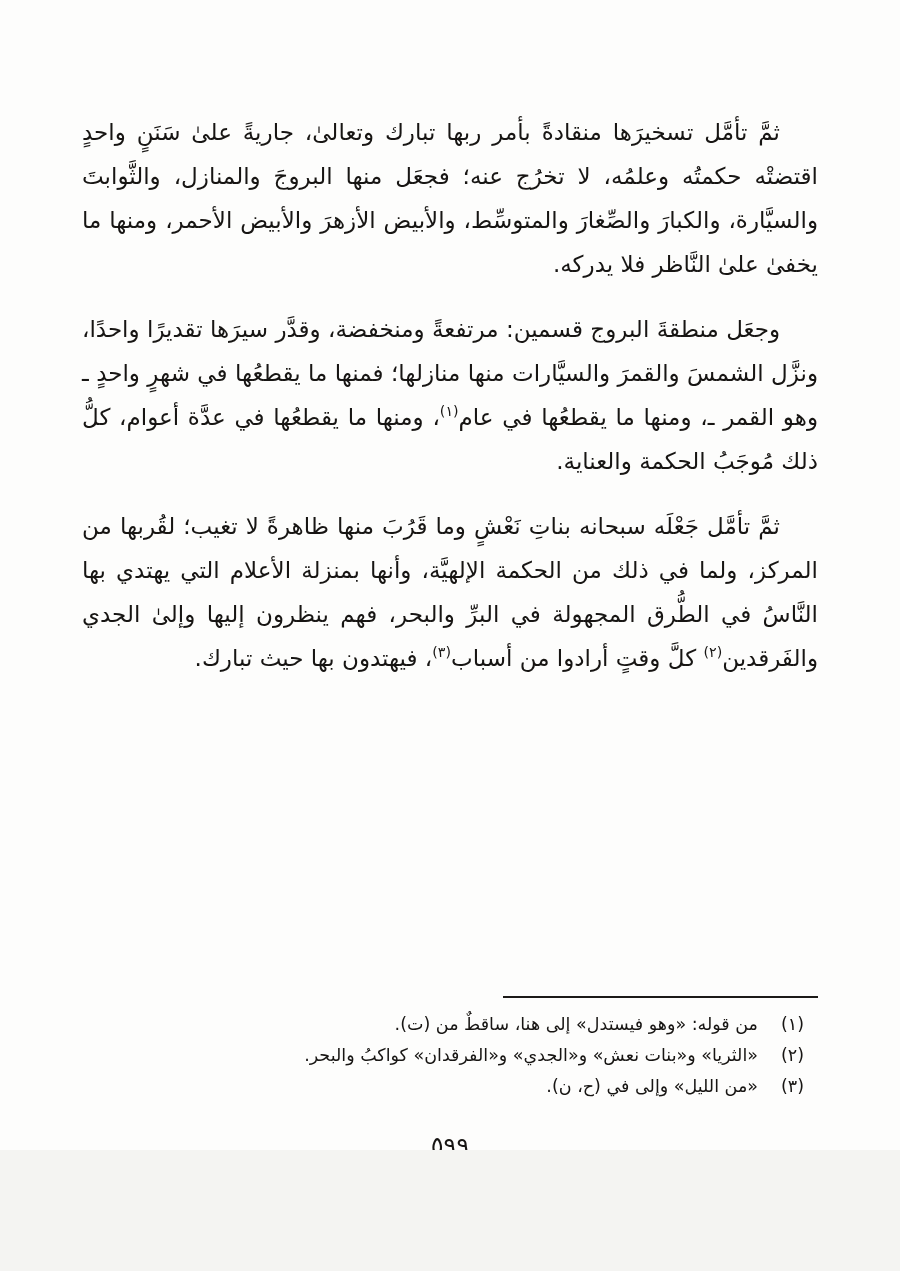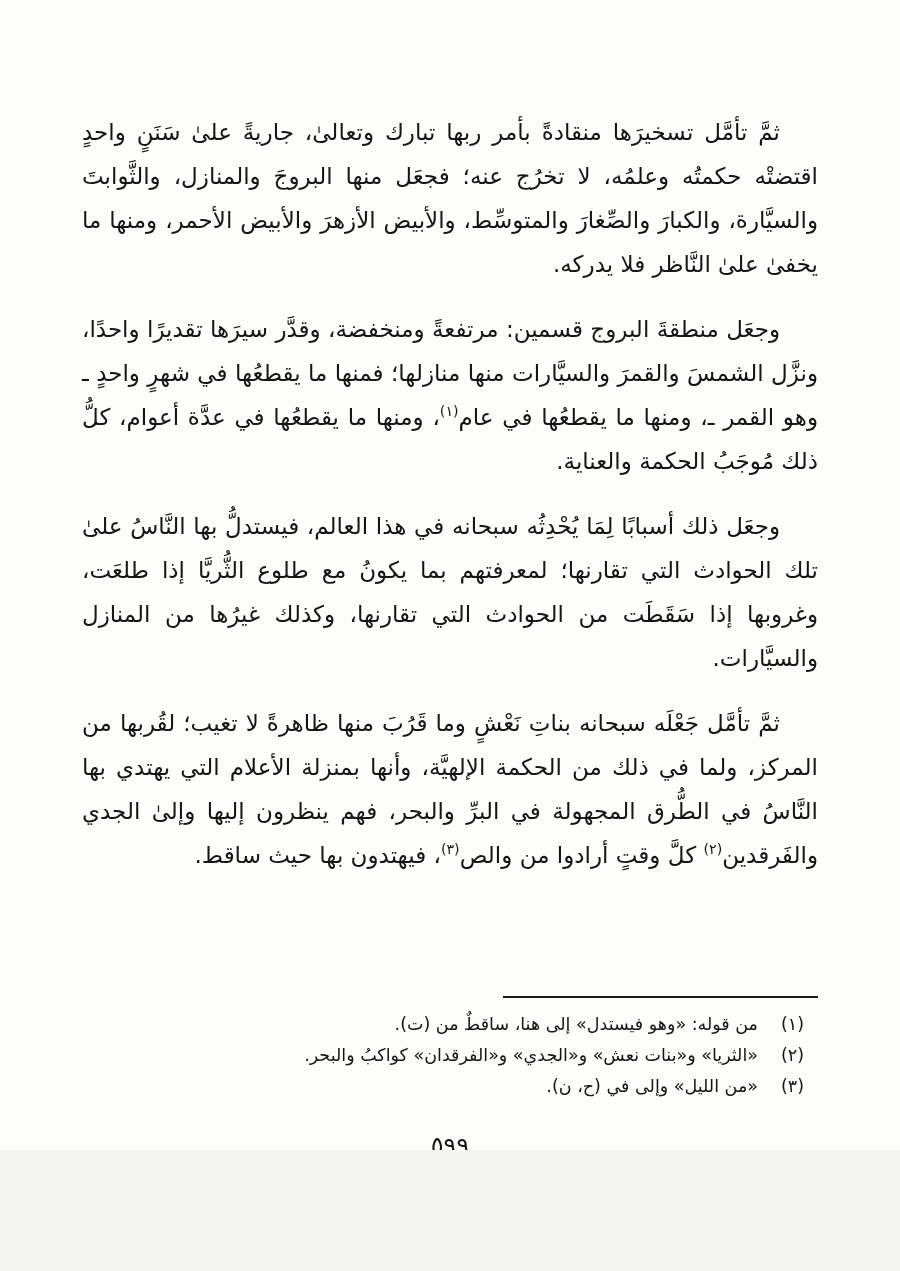--- a/index.html
+++ b/index.html
@@ -78,22 +78,21 @@
   }
 </style>
 </head>
 <body>
 
 <div class="page">
 
   <div class="text-block">
     <p class="para"><span>ثمَّ تأمَّل تسخيرَها منقادةً بأمر ربها تبارك وتعالىٰ، جاريةً علىٰ سَنَنٍ واحدٍ اقتضتْه حكمتُه وعلمُه، لا تخرُج عنه؛ فجعَل منها البروجَ والمنازل، والثَّوابتَ والسيَّارة، والكبارَ والصِّغارَ والمتوسِّط، والأبيض الأزهرَ والأبيض الأحمر، ومنها ما يخفىٰ علىٰ النَّاظر فلا يدركه.</span></p>
     <p class="para"><span>وجعَل منطقةَ البروج قسمين: مرتفعةً ومنخفضة، وقدَّر سيرَها تقديرًا واحدًا، ونزَّل الشمسَ والقمرَ والسيَّارات منها منازلها؛ فمنها ما يقطعُها في شهرٍ واحدٍ ـ وهو القمر ـ، ومنها ما يقطعُها في عام</span><sup>(١)</sup><span>، ومنها ما يقطعُها في عدَّة أعوام، كلُّ ذلك مُوجَبُ الحكمة والعناية.</span></p>
-    <p class="para"><span>وجعَل ذلك أسبابًا لِمَا يُحْدِثُه سبحانه في هذا العالم، فيستدلُّ بها النَّاسُ علىٰ تلك الحوادث التي تقارنها؛ لمعرفتهم بما يكونُ مع طلوع الثُّريَّا إذا طلعَت، وغروبها إذا سَقَطَت من الحوادث التي تقارنها، وكذلك غيرُها من المنازل والسيَّارات.</span></p>
-    <p class="para"><span>ثمَّ تأمَّل جَعْلَه سبحانه بناتِ نَعْشٍ وما قَرُبَ منها ظاهرةً لا تغيب؛ لقُربها من المركز، ولما في ذلك من الحكمة الإلهيَّة، وأنها بمنزلة الأعلام التي يهتدي بها النَّاسُ في الطُّرق المجهولة في البرِّ والبحر، فهم ينظرون إليها وإلىٰ الجدي والفَرقدين</span><sup>(٢)</sup><span> كلَّ وقتٍ أرادوا من والص</span><sup>(٣)</sup><span>، فيهتدون بها حيث ساقط.</span></p>
+    <p class="para"><span>ثمَّ تأمَّل جَعْلَه سبحانه بناتِ نَعْشٍ وما قَرُبَ منها ظاهرةً لا تغيب؛ لقُربها من المركز، ولما في ذلك من الحكمة الإلهيَّة، وأنها بمنزلة الأعلام التي يهتدي بها النَّاسُ في الطُّرق المجهولة في البرِّ والبحر، فهم ينظرون إليها وإلىٰ الجدي والفَرقدين</span><sup>(٢)</sup><span> كلَّ وقتٍ أرادوا من أسباب</span><sup>(٣)</sup><span>، فيهتدون بها حيث تبارك.</span></p>
   </div>
 
   <div class="footnotes">
     <div class="fn-rule"></div>
 
     <div class="footnote">
       <span class="fn-marker">(١)</span>
       <span class="fn-text">من قوله: «وهو فيستدل» إلى هنا، ساقطٌ من (ت).</span>
     </div>
 

